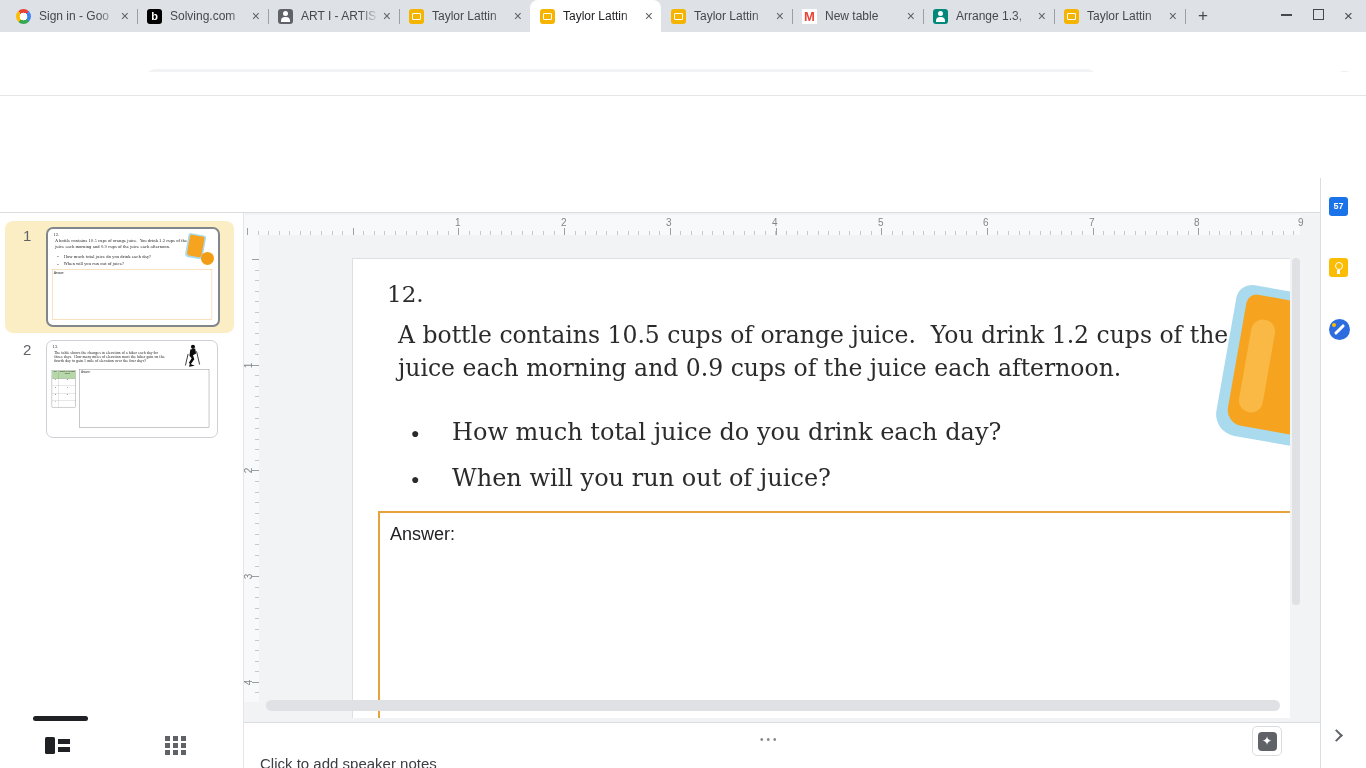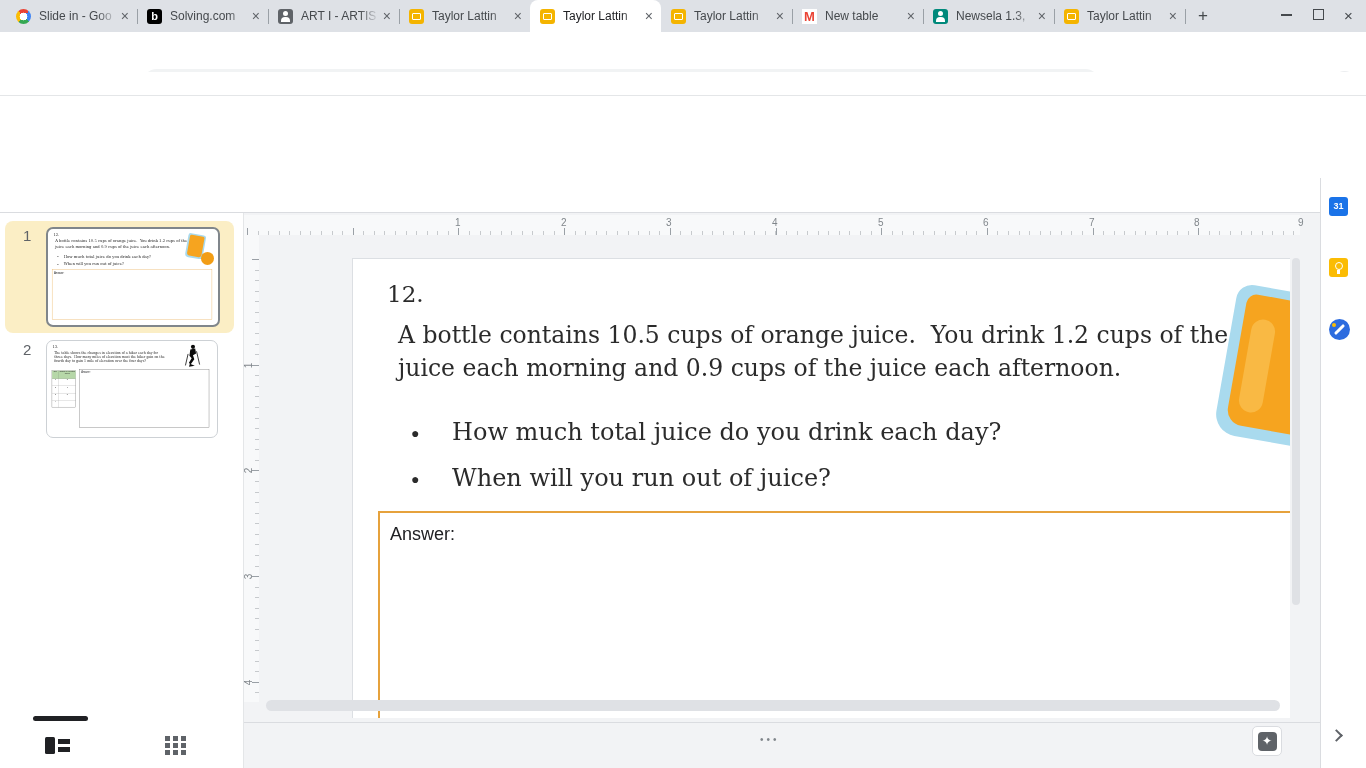--- a/index.html
+++ b/index.html
@@ -86,21 +86,21 @@
   .sideico{left:1329px;width:19px;height:19px;position:absolute;}
 </style>
 </head>
 <body>
 
 <div id="root">
 
   <div class="abs" id="tabstrip">
     <div class="abs tab" style="left:6px">
       <span class="fav fav-google"></span>
-      <span class="title">Slide in - Goo</span>
+      <span class="title">Sign in - Goo</span>
       <span class="close">×</span>
     </div>
     <div class="abs tab" style="left:137px">
       <span class="fav fav-brainly">b</span>
       <span class="title">Solving.com</span>
       <span class="close">×</span>
     </div>
     <div class="abs tab" style="left:268px">
       <span class="fav fav-person" style="background:#5f6368"></span>
       <span class="title">ART I - ARTIS</span>
@@ -121,21 +121,21 @@
       <span class="title">Taylor Lattin</span>
       <span class="close">×</span>
     </div>
     <div class="abs tab" style="left:792px">
       <span class="fav fav-gmail">M</span>
       <span class="title">New table</span>
       <span class="close">×</span>
     </div>
     <div class="abs tab" style="left:923px">
       <span class="fav fav-person" style="background:#00897b"></span>
-      <span class="title">Newsela 1.3,</span>
+      <span class="title">Arrange 1.3,</span>
       <span class="close">×</span>
     </div>
     <div class="abs tab" style="left:1054px">
       <span class="fav fav-slides"></span>
       <span class="title">Taylor Lattin</span>
       <span class="close">×</span>
     </div>
     <div class="abs tabsep" style="left:137px"></div>
     <div class="abs tabsep" style="left:268px"></div>
     <div class="abs tabsep" style="left:399px"></div>
@@ -394,20 +394,23 @@
       </div>
       <div class="answerbox" style="left:25px;top:252px;width:1007px;height:320px">
         <div style="position:absolute;left:10px;top:11px;font-size:18px;color:#202124">Answer:</div>
       </div>
     </div>
   </div>
 
   <div class="abs" style="left:1292px;top:258px;width:8px;height:347px;background:#dfe1e5;border-radius:4px"></div>
   <div class="abs" style="left:266px;top:700px;width:1014px;height:11px;background:#dfe1e5;border-radius:6px"></div>
   <div class="abs" style="left:244px;top:722px;width:1076px;height:1px;background:#dadce0"></div>
+  <div class="abs" style="left:244px;top:723px;width:1076px;height:45px;background:#fff">
+    <span style="position:absolute;left:16px;top:32px;font-size:15px;color:#3c4043">Click to add speaker notes</span>
+  </div>
   <div class="abs" style="left:760px;top:734px;font-size:10px;color:#80868b;letter-spacing:3px">•••</div>
   <div class="abs" id="explorebtn">
     <span class="bubble">✦</span>
   </div>
 
   <div class="abs" id="filmstrip"></div>
   <div class="abs" style="left:5px;top:221px;width:229px;height:112px;background:#fbeec5;border-radius:8px"></div>
   <span class="abs" style="left:23px;top:227px;font-size:15px;color:#5f6368">1</span>
   <div class="abs thumb" style="left:46px;top:227px;width:170px;height:96px;border:2px solid #80868b;border-radius:7px">
     <div class="slidecontent mini">
@@ -486,21 +489,21 @@
       <rect x="0" y="8" width="5" height="5"></rect>
         <rect x="8" y="8" width="5" height="5"></rect>
         <rect x="16" y="8" width="5" height="5"></rect>
       <rect x="0" y="15" width="5" height="5"></rect>
         <rect x="8" y="15" width="5" height="5"></rect>
         <rect x="16" y="15" width="5" height="5"></rect>
     </g>
   </svg>
 
   <div class="abs" id="sidepanel"></div>
-  <div class="sideico" style="top:197px;background:#1a73e8;border-radius:3px;color:#fff;font-size:9px;font-weight:bold;text-align:center;line-height:19px">31</div>
+  <div class="sideico" style="top:197px;background:#1a73e8;border-radius:3px;color:#fff;font-size:9px;font-weight:bold;text-align:center;line-height:19px">57</div>
   <div class="sideico" style="top:258px;background:#fbbc04;border-radius:3px">
     <span style="position:absolute;left:5.5px;top:3.5px;width:8px;height:8px;border:1.8px solid #fff;border-radius:50%;box-sizing:border-box"></span>
     <span style="position:absolute;left:8px;top:11.5px;width:3px;height:4px;background:#fff"></span>
   </div>
   <div class="sideico" style="top:319px;width:21px;height:21px;background:#2d6cdf;border-radius:50%">
     <span style="position:absolute;left:4px;top:9px;width:13px;height:3px;background:#fff;border-radius:2px;transform:rotate(-45deg)"></span>
     <span style="position:absolute;left:3px;top:4px;width:4px;height:4px;background:#fbbc04;border-radius:50%"></span>
   </div>
   <span class="abs chev" style="left:1332px;top:731px;transform:rotate(45deg)"></span>
 

